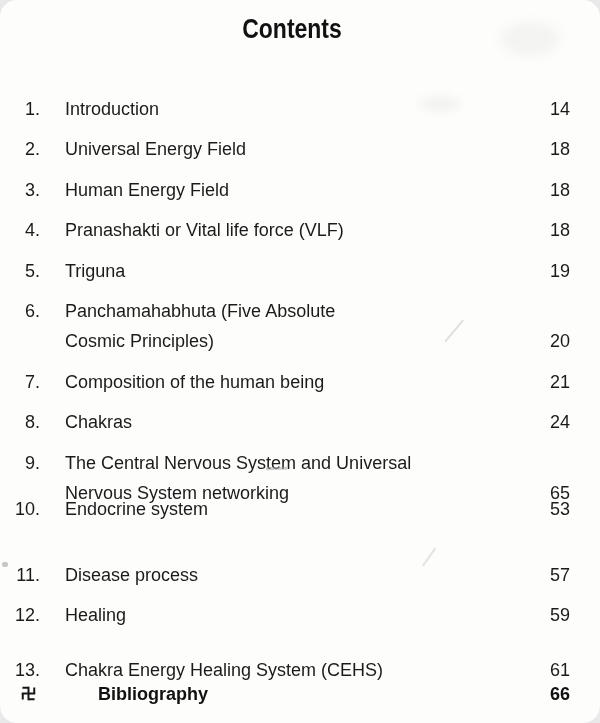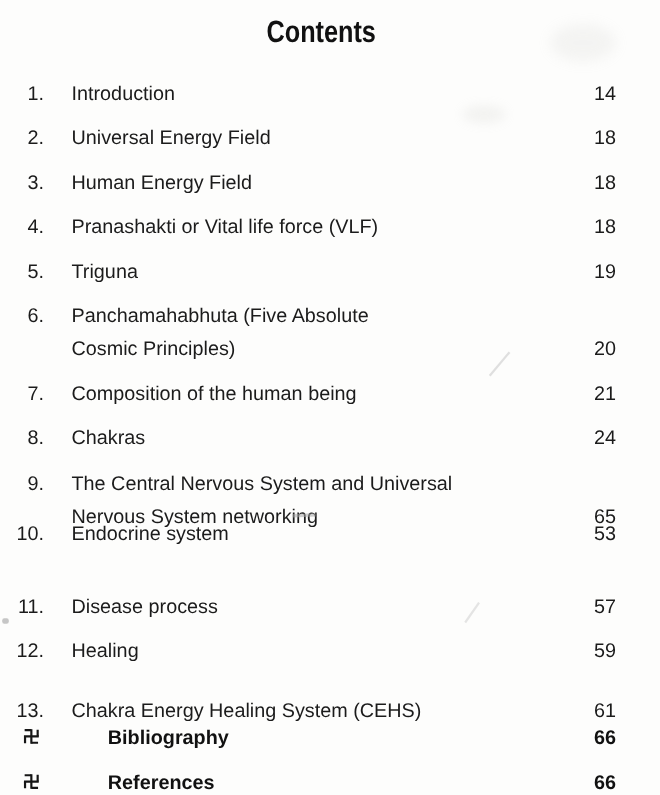--- a/index.html
+++ b/index.html
@@ -3,20 +3,21 @@
 <meta charset="utf-8">
 <style>
   html,body{margin:0;padding:0;background:#e9e9e9;}
   .page{
     position:relative;
     width:600px;height:723px;
     background:#fdfdfc;
     overflow:hidden;
     font-family:"Liberation Sans", sans-serif;
     color:#1b1b1b;
+    border-radius:17px;
   }
   .doc-title{
     position:absolute;
     top:13px;left:0;right:0;
     text-align:center;
     font-size:28px;
     font-weight:bold;
     letter-spacing:0px;
     transform:translateX(-8px) scaleX(0.82);
     color:#111;
@@ -35,24 +36,26 @@
   .row .num{
     flex:0 0 40px;
     text-align:right;
     line-height:22px;
   }
   .row .title{
     flex:1 1 auto;
     margin-left:25px;
     white-space:nowrap;
     line-height:22px;
+    margin-top:24px;
   }
   .row .pagenum{
     flex:0 0 auto;
     min-width:30px;
+    text-align:right;
     line-height:22px;
   }
   .row.bold{font-weight:bold;color:#111;gap:33px;}
   .num .sym-wrap{
     display:inline-block;
     width:17px;height:17px;
     margin-right:3px;
     vertical-align:-2px;
   }
   .sym-wrap svg{display:block;width:17px;height:17px;}

